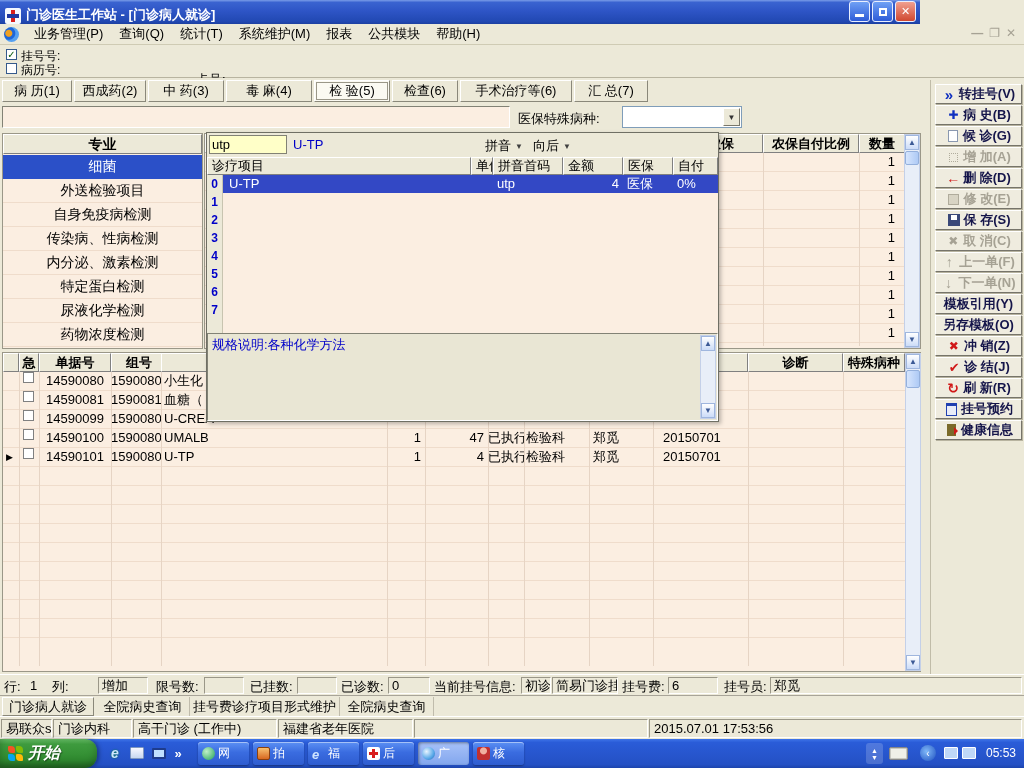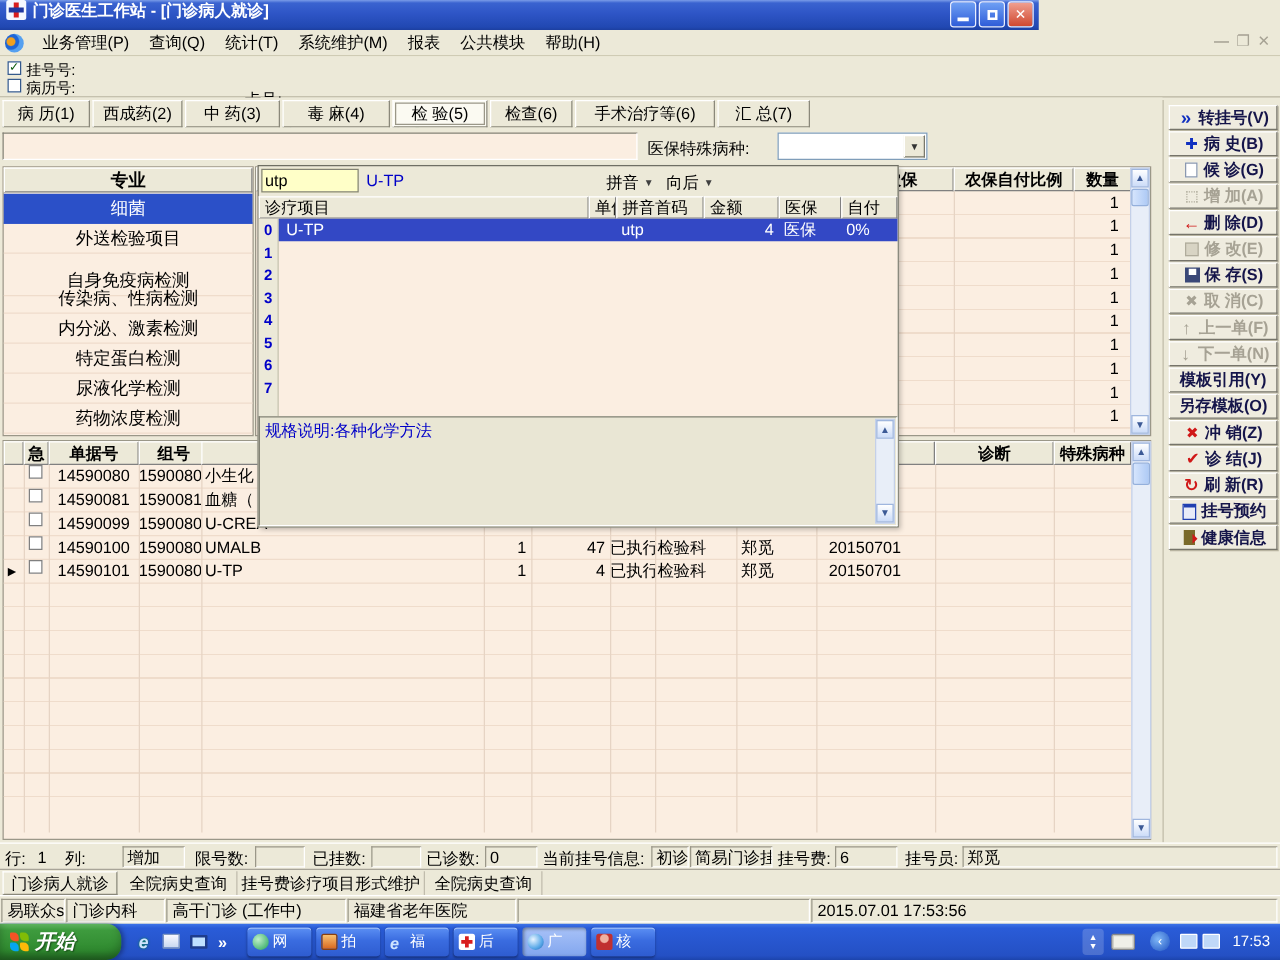--- a/index.html
+++ b/index.html
@@ -1,19 +1,19 @@
 <!DOCTYPE html>
 <html><head>
 <meta charset="utf-8">
 <style>
 *{margin:0;padding:0;box-sizing:border-box}
 body{font-family:"Liberation Sans","DejaVu Sans",sans-serif;background:#555}
 #screen{position:relative;width:1024px;height:768px;overflow:hidden;background:#ECE9D8;font-size:13px;color:#000}
 
-#titlebar{position:absolute;left:0;top:0;width:831px;height:24px;display:flex;align-items:flex-start;color:#fff;font-weight:bold;font-size:13px;background:linear-gradient(#7A9CE8 0%,#3A63D0 10%,#2E55C6 45%,#2148B2 90%,#1C3FA0 100%)}
+#titlebar{position:absolute;left:0;top:0;width:920px;height:24px;display:flex;align-items:flex-end;color:#fff;font-weight:bold;font-size:13px;background:linear-gradient(#7A9CE8 0%,#3A63D0 10%,#2E55C6 45%,#2148B2 90%,#1C3FA0 100%)}
 #appicon{width:16px;height:16px;margin:0 5px;position:relative;background:#F4F8FF;border-radius:2px;flex:0 0 auto}
 #appicon::before{content:"";position:absolute;left:6px;top:2px;width:4px;height:12px;background:#D81E1E}
 #appicon::after{content:"";position:absolute;left:2px;top:6px;width:12px;height:4px;background:#2038A0}
 #winbtns{position:absolute;right:4px;top:1px;display:flex}
 .wb{width:21px;height:21px;margin-left:2px;border-radius:3px;border:1px solid #E8EEFF;display:flex;align-items:center;justify-content:center;font-size:11px;font-weight:bold;color:#fff}
 .wb.mmin,.wb.mmax{background:linear-gradient(#6FA0F4,#2E5CD8)}
 .wb.mclose{background:linear-gradient(#F0A090,#D04830)}
 .glyph-sq{width:8px;height:8px;border:2px solid #fff}
 .glyph-min{width:9px;height:3px;background:#fff;margin-top:8px}
 
@@ -221,21 +221,21 @@
     <div id="diagfield" class="sunken"></div>
     <span id="sdlabel">医保特殊病种:</span>
     <div id="sdcombo">
       <span id="sdbtn">▼</span>
     </div>
 
     <div id="specialty">
       <div id="sphead">专业</div>
       <div class="sprow sel" style="top:21px">细菌</div>
       <div class="sprow" style="top:45px">外送检验项目</div>
-      <div class="sprow" style="top:79px">自身免疫病检测</div>
+      <div class="sprow" style="top:69px">自身免疫病检测</div>
       <div class="sprow" style="top:93px">传染病、性病检测</div>
       <div class="sprow" style="top:141px">特定蛋白检测</div>
       <div class="sprow" style="top:117px">内分泌、激素检测</div>
       <div class="sprow" style="top:165px">尿液化学检测</div>
       <div class="sprow" style="top:189px">药物浓度检测</div>
     </div>
 
     <div id="grid1">
       <div class="hcell" style="left:0;width:474px"></div>
       <div class="hcell" style="left:474px;width:84px">农保</div>
@@ -550,17 +550,17 @@
       </div>
     <div id="tray">
       <span class="trayitem" id="traychev" style="right:141px">
           <span>▲</span>
           <span>▼</span>
         </span>
       <span class="trayitem" id="traykbd" style="right:116px"></span>
       <span class="trayitem" id="traylang" style="right:88px">‹</span>
       <span class="trayitem traynet" style="right:66px"></span>
       <span class="trayitem traynet" style="right:48px"></span>
-      <span class="trayitem" id="trayclock" style="right:8px">17:53</span>
+      <span class="trayitem" id="trayclock" style="right:8px">05:53</span>
     </div>
   </div>
 
 </div>
 
 </body></html>

